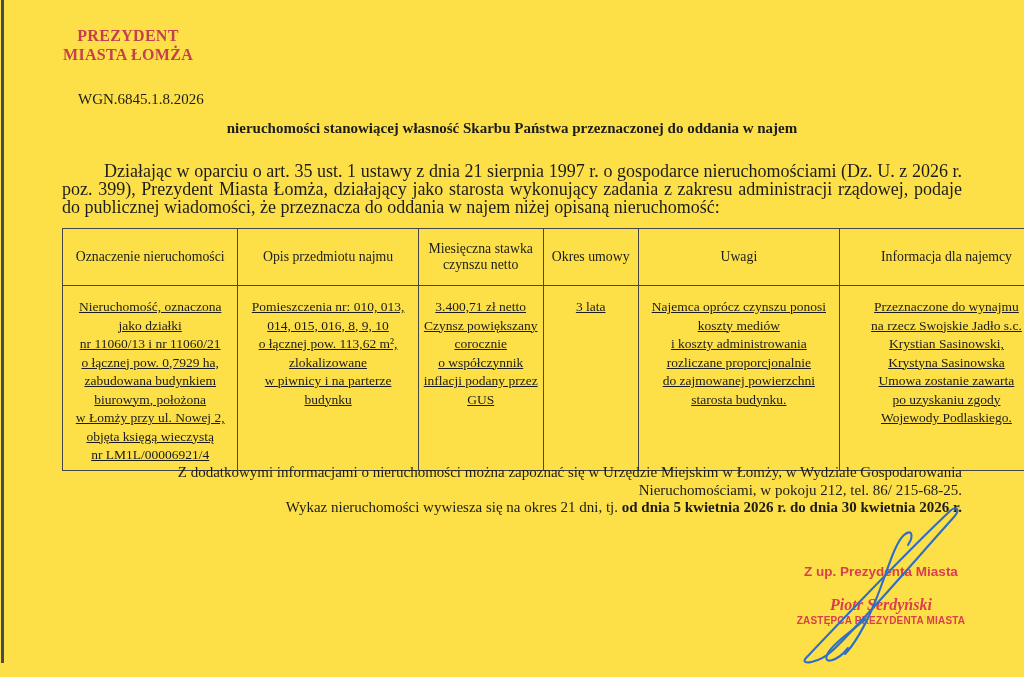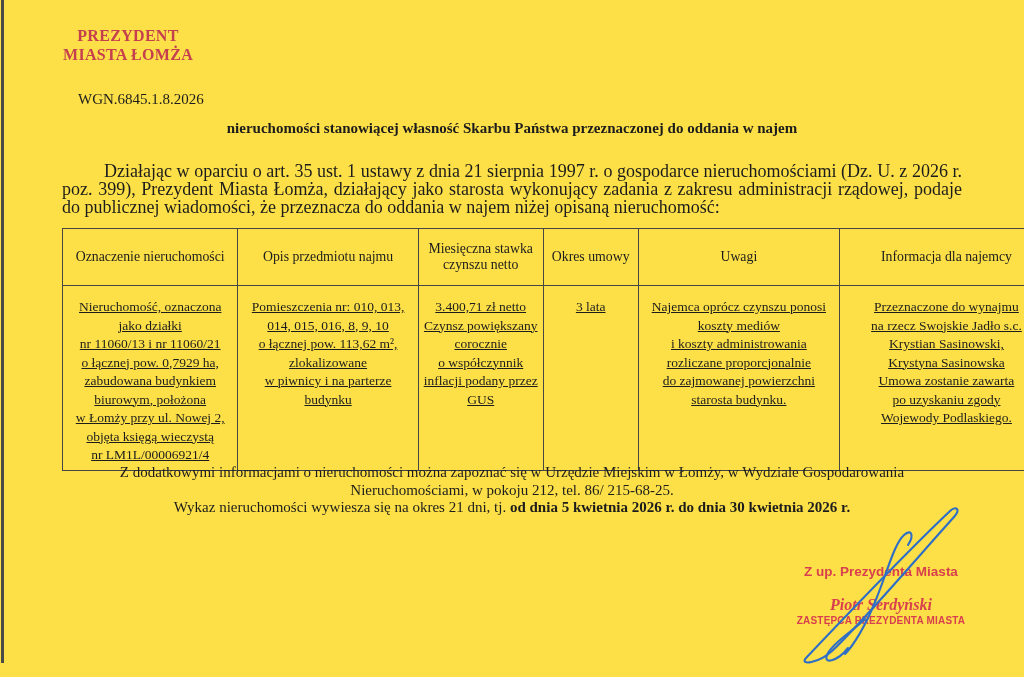--- a/index.html
+++ b/index.html
@@ -56,21 +56,21 @@
   }
   table.wykaz td {
     height: 170px; vertical-align: top;
     padding-top: 12px;
     white-space: pre-line;
     line-height: 18.5px;
     text-decoration: underline;
   }
   .footer-text {
     position: absolute; left: 62px; top: 464px; width: 900px;
-    font-size: 15px; line-height: 17.5px; text-align: center;
+    font-size: 15px; line-height: 17.5px; text-align: right;
   }
   .footer-text .bold { font-weight: bold; }
   .signature-block {
     position: absolute; left: 790px; top: 564px; width: 182px;
     text-align: center; color: #d8404f;
   }
   .sig-auth {
     font-family: "Liberation Sans", sans-serif;
     font-weight: bold; font-size: 13.5px;
   }

